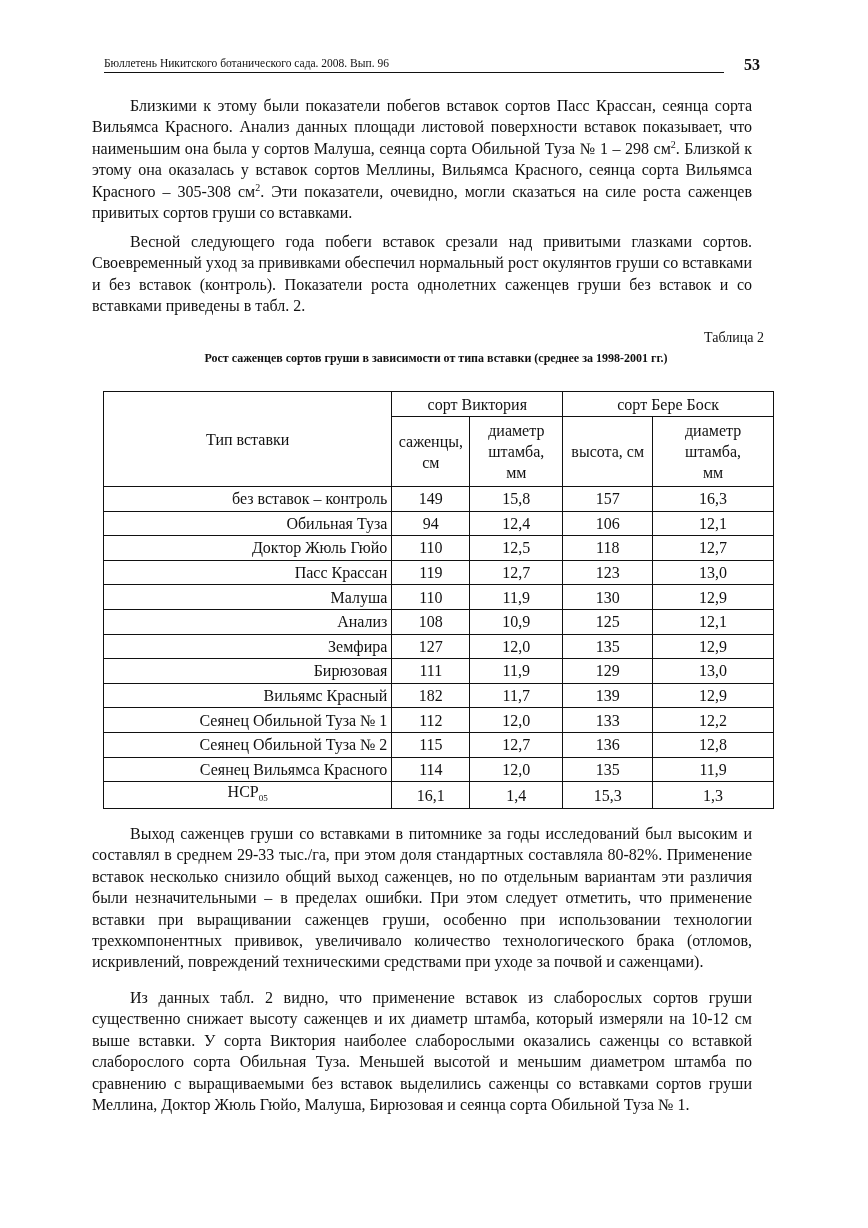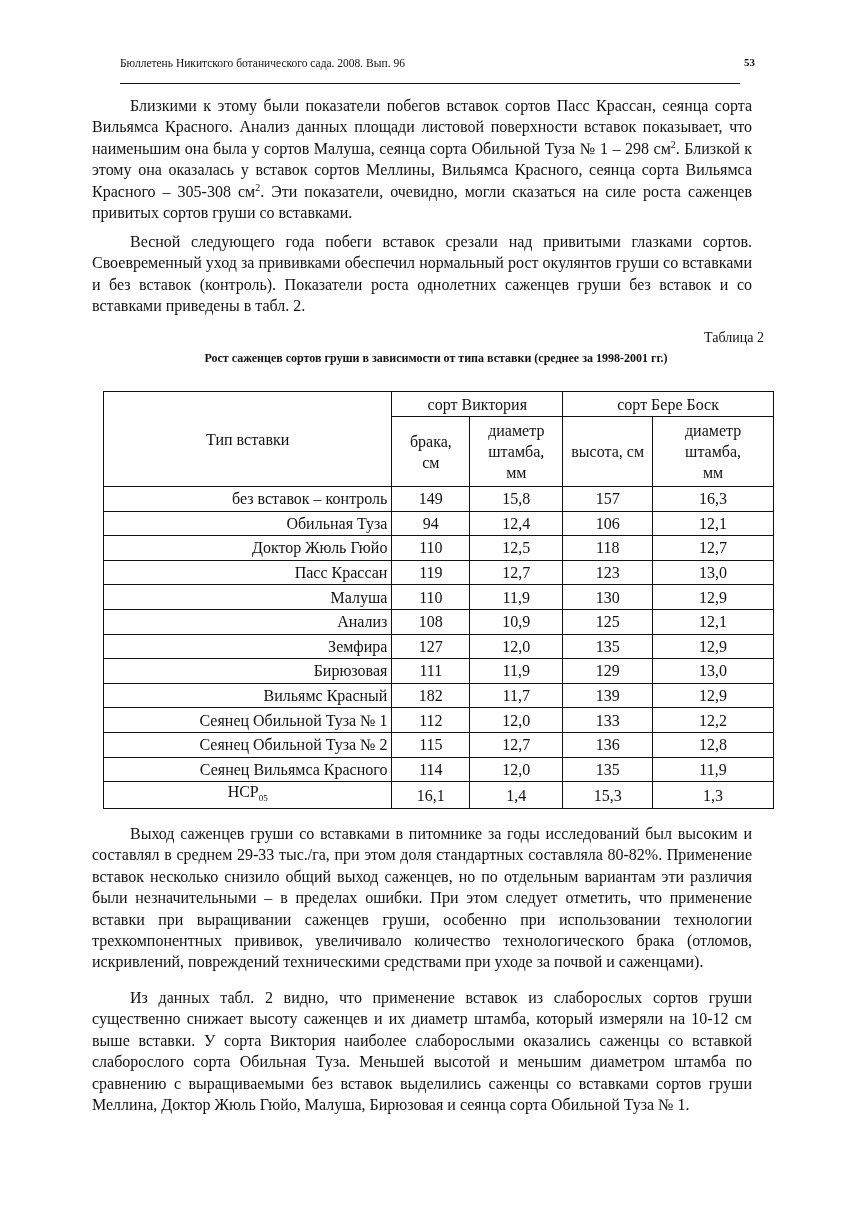--- a/index.html
+++ b/index.html
@@ -1,27 +1,27 @@
 <!DOCTYPE html>
 <html><head>
 <meta charset="utf-8">
 <style>
   html, body { margin: 0; padding: 0; background: #ffffff; }
   body {
     width: 868px; height: 1228px; position: relative; overflow: hidden;
     font-family: "Liberation Serif", serif; color: #111;
   }
   .header {
-    position: absolute; left: 120px; top: 56px; width: 620px;
+    position: absolute; left: 104px; top: 56px; width: 620px;
     font-size: 11.5px; line-height: 14px;
-    border-bottom: 1.5px solid #111; padding-bottom: 13px;
+    border-bottom: 1.5px solid #111; padding-bottom: 2px;
   }
   .page-num {
     position: absolute; left: 744px; top: 56px;
-    font-size: 11px; font-weight: bold;
+    font-size: 16px; font-weight: bold;
   }
   .para {
     position: absolute; left: 92px; width: 660px;
     font-size: 16px; line-height: 21.4px; text-align: justify;
     text-indent: 38px; margin: 0;
   }
   sup { font-size: 10px; vertical-align: 6px; line-height: 0; }
   .table-label {
     position: absolute; left: 104px; width: 660px; top: 330px;
     text-align: right; font-size: 14px;
@@ -69,21 +69,21 @@
       <col class="c3">
       <col class="c4">
     </colgroup>
   <tbody>
       <tr class="hdr1">
     <th rowspan="2">Тип вставки</th>
     <th colspan="2">сорт Виктория</th>
     <th colspan="2">сорт Бере Боск</th>
   </tr>
   <tr class="hdr2">
-    <th><span>брака,</span><br><span>см</span></th>
+    <th><span>саженцы,</span><br><span>см</span></th>
     <th><span>диаметр</span><br><span>штамба,</span><br><span>мм</span></th>
     <th>высота, см</th>
     <th><span>диаметр</span><br><span>штамба,</span><br><span>мм</span></th>
   </tr>
   </tbody>
     <tbody id="table-body">
       <tr class="row">
         <td class="name">без вставок – контроль</td>
         <td>149</td>
         <td>15,8</td>

